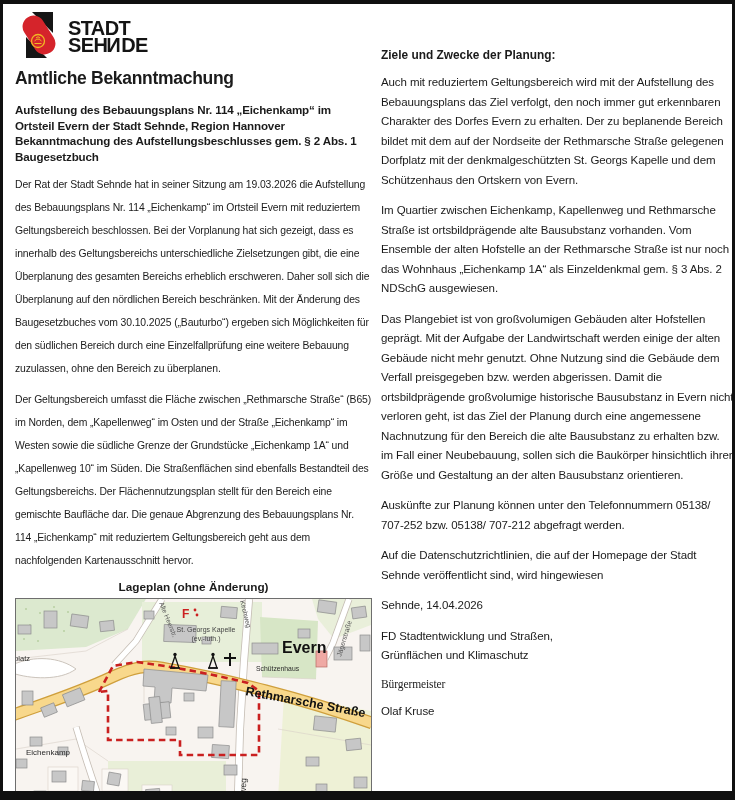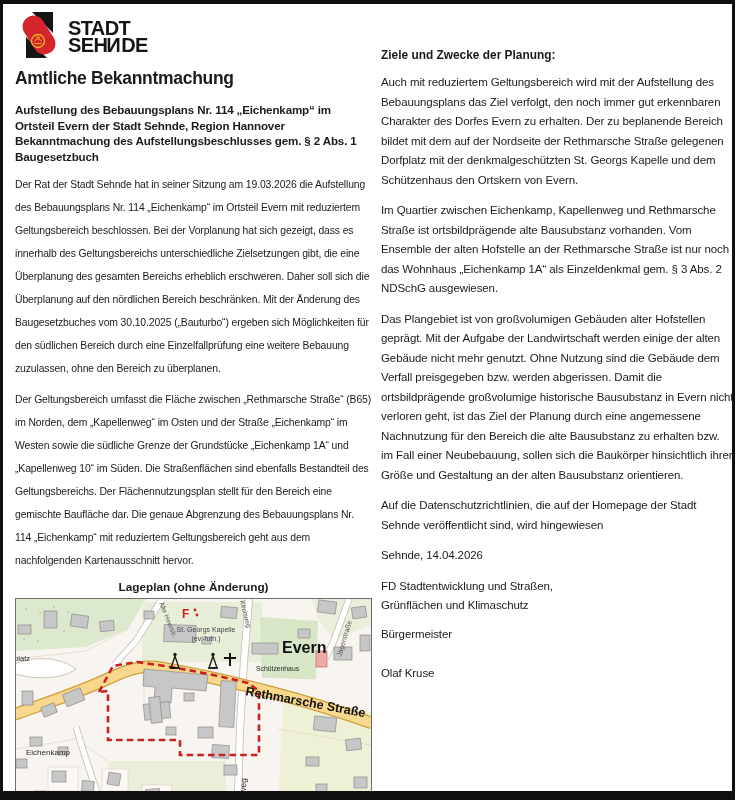--- a/index.html
+++ b/index.html
@@ -27,21 +27,21 @@
   .copy-row{display:flex;align-items:center;gap:7px;margin-top:3px;}
   .copyright{font-size:7px;}
   .lgln{font-size:7.5px;font-weight:bold;color:#8d96a3;letter-spacing:0.6px;display:flex;align-items:center;gap:1px;}
   .legend-row{display:flex;gap:12px;margin-top:8px;align-items:flex-start;}
   .legend-swatch{flex:none;width:34px;height:17px;border:3px dashed #c92020;border-radius:6px;margin-left:8px;margin-top:1px;}
   .legend-text{font-size:7.2px;font-weight:bold;line-height:9.5px;width:262px;letter-spacing:-0.05px;}
 
   .goals-heading{font-weight:bold;font-size:11.9px;margin:0 0 11px 0;}
   .col-right p{font-size:11.5px;line-height:19.5px;letter-spacing:-0.1px;margin:0 0 11px 0;}
   .col-right p.department{white-space:pre-line;margin-bottom:9px;}
-  .col-right p.sig-title{margin-bottom:20px;}
+  .col-right p.sig-title{margin-bottom:8px;font-family:Liberation Serif, serif;}
   .col-right p.sig-name{margin-bottom:0;}
 
   svg text{font-family:"Liberation Sans",sans-serif;}
 </style>
 </head>
 <body>
 
 <div class="page">
 
   <div class="col-left">
@@ -281,20 +281,21 @@
       <span class="legend-swatch"></span>
       <span class="legend-text">Geltungsbereich des Bebauungsplans Nr. 114 „Eichenkamp“, Ortsteil Evern der Stadt Sehnde</span>
     </div>
   </div>
 
   <div class="col-right">
     <div class="goals-heading">Ziele und Zwecke der Planung:</div>
     <p>Auch mit reduziertem Geltungsbereich wird mit der Aufstellung des Bebauungsplans das Ziel verfolgt, den noch immer gut erkennbaren Charakter des Dorfes Evern zu erhalten. Der zu beplanende Bereich bildet mit dem auf der Nordseite der Rethmarsche Straße gelegenen Dorfplatz mit der denkmalgeschützten St. Georgs Kapelle und dem Schützenhaus den Ortskern von Evern.</p>
     <p>Im Quartier zwischen Eichenkamp, Kapellenweg und Rethmarsche Straße ist ortsbildprägende alte Bausubstanz vorhanden. Vom Ensemble der alten Hofstelle an der Rethmarsche Straße ist nur noch das Wohnhaus „Eichenkamp 1A“ als Einzeldenkmal gem. § 3 Abs. 2 NDSchG ausgewiesen.</p>
     <p>Das Plangebiet ist von großvolumigen Gebäuden alter Hofstellen geprägt. Mit der Aufgabe der Landwirtschaft werden einige der alten Gebäude nicht mehr genutzt. Ohne Nutzung sind die Gebäude dem Verfall preisgegeben bzw. werden abgerissen. Damit die ortsbildprägende großvolumige historische Bausubstanz in Evern nicht verloren geht, ist das Ziel der Planung durch eine angemessene Nachnutzung für den Bereich die alte Bausubstanz zu erhalten bzw. im Fall einer Neubebauung, sollen sich die Baukörper hinsichtlich ihrer Größe und Gestaltung an der alten Bausubstanz orientieren.</p>
+    <p>Auskünfte zur Planung können unter den Telefonnummern 05138/ 707-252 bzw. 05138/ 707-212 abgefragt werden.</p>
     <p>Auf die Datenschutzrichtlinien, die auf der Homepage der Stadt Sehnde veröffentlicht sind, wird hingewiesen</p>
     <p>Sehnde, 14.04.2026</p>
     <p class="department">FD Stadtentwicklung und Straßen,
 Grünflächen und Klimaschutz</p>
     <p class="sig-title">Bürgermeister</p>
     <p class="sig-name">Olaf Kruse</p>
   </div>
 
 </div>
 

